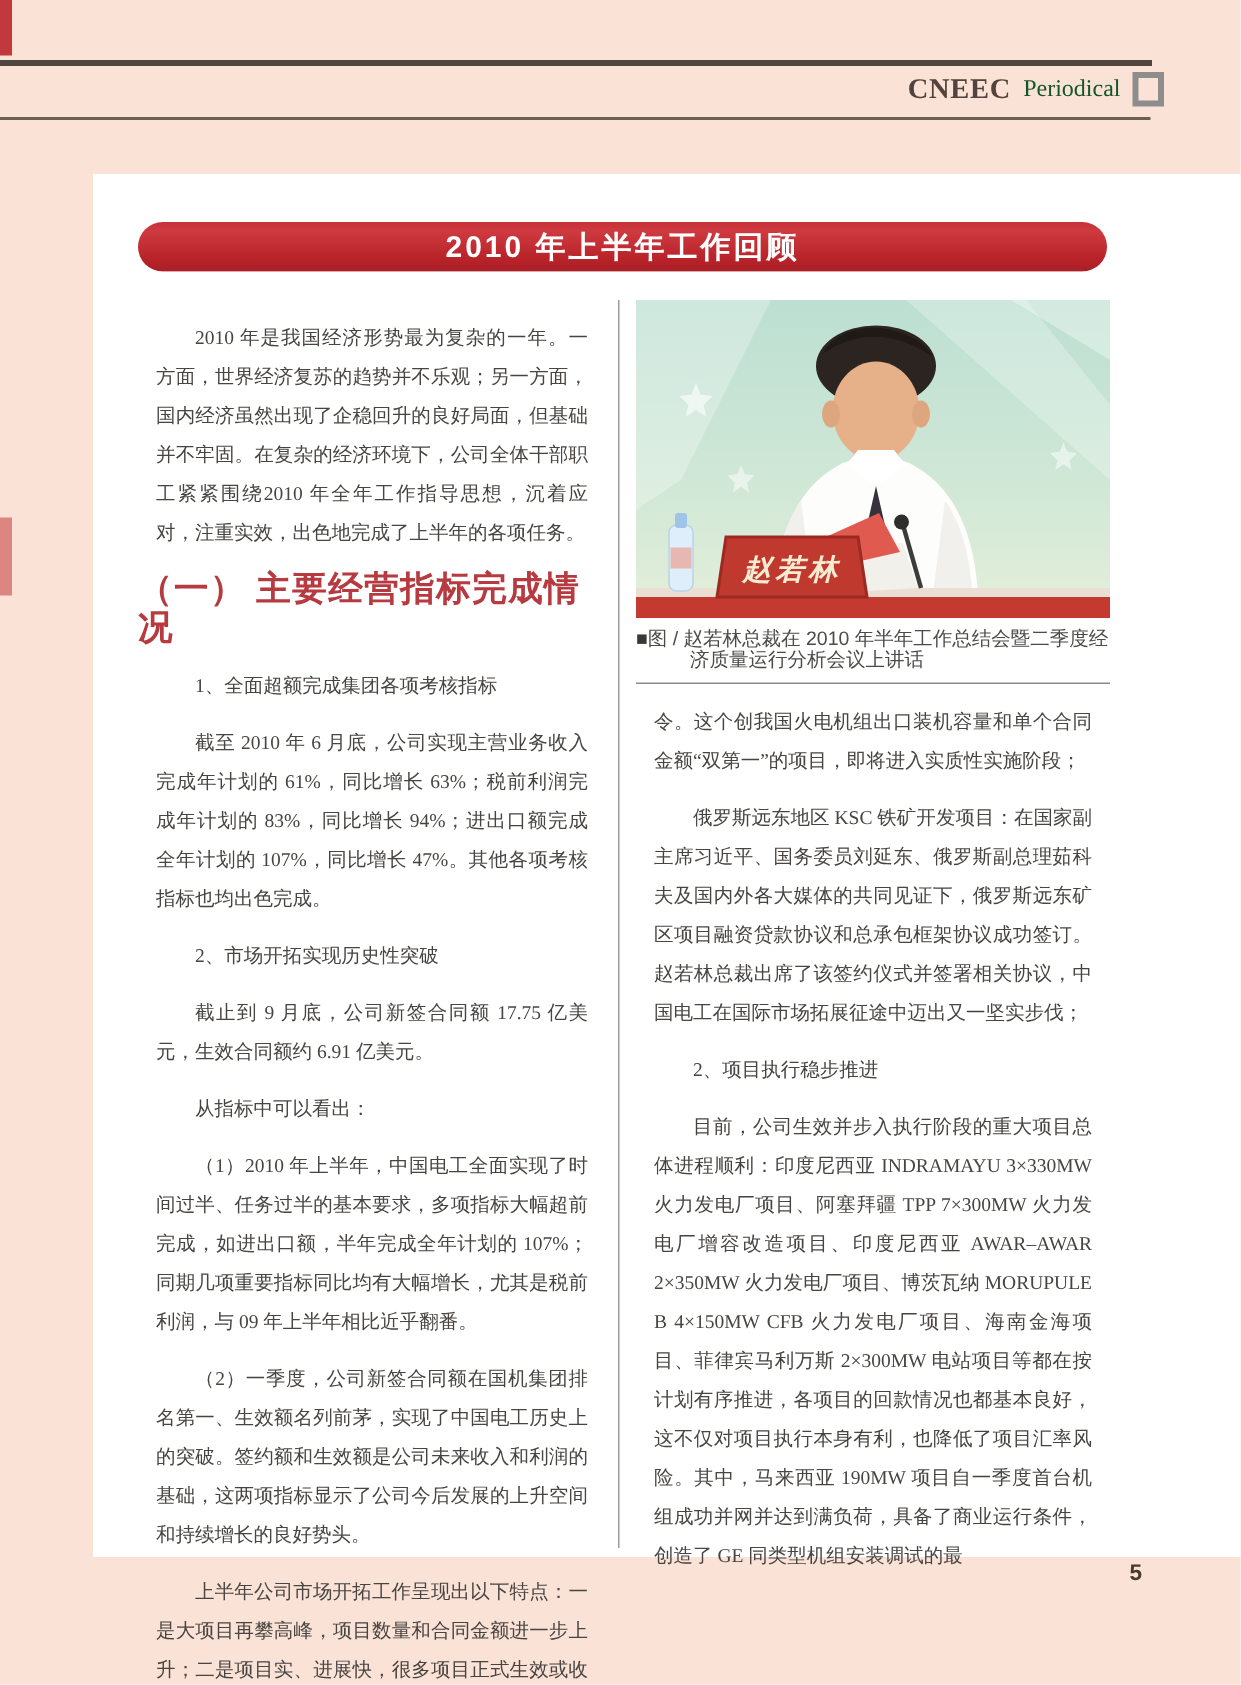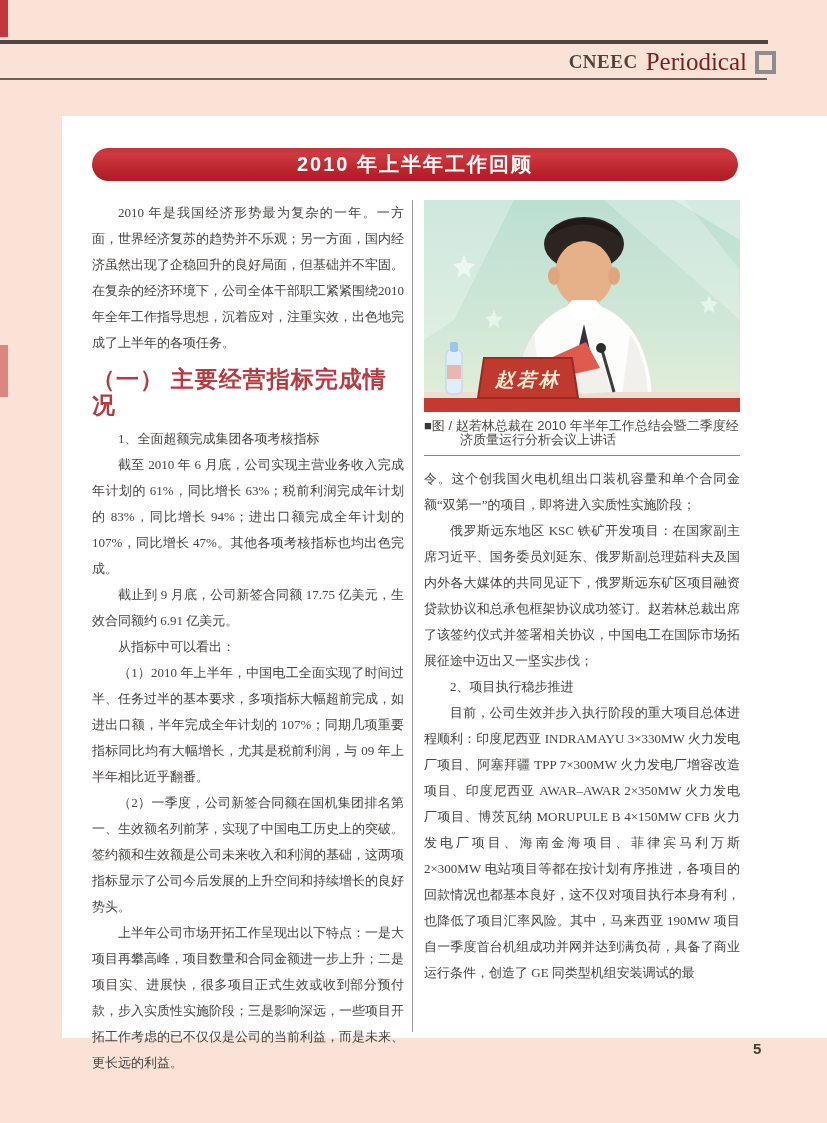--- a/index.html
+++ b/index.html
@@ -10,37 +10,37 @@
     color:#43403e;
   }
   
   .edge-bar{position:absolute;left:0;width:8px;background:#c2383c;}
   .edge-bar.top{top:0;height:37px;}
   .edge-bar.mid{top:345px;height:52px;opacity:.55;}
   .rule-thick{position:absolute;left:0;top:40px;width:768px;height:4px;background:#4f463f;}
   .rule-thin{position:absolute;left:0;top:78px;width:767px;height:2px;background:#6b5f56;}
   .brand{position:absolute;top:48px;left:0;width:748px;display:flex;justify-content:flex-end;align-items:center;gap:8px;margin-left:28px;}
   .brand .b1{font-size:19px;font-weight:bold;color:#53433c;letter-spacing:.5px;}
-  .brand .b2{font-size:25px;color:#7f1d1d;}
+  .brand .b2{font-size:16px;color:#14532d;}
   .brand .sq{width:13px;height:15px;border:4px solid #8d8d8d;display:inline-block;}
   
   .sheet{position:absolute;left:62px;top:116px;width:807px;height:922px;background:#ffffff;}
   .banner{
     position:absolute;left:30px;top:32px;width:646px;height:33px;border-radius:17px;
     background:linear-gradient(180deg,#d2404561 0%,#cf3a40 18%,#b82329 75%,#a81f26 100%);
     background-color:#bf272d;
     display:flex;align-items:center;justify-content:center;
     color:#ffffff;font-weight:bold;font-size:20px;letter-spacing:2px;
     font-family:"Liberation Sans","DejaVu Sans",sans-serif;
   }
   .col{position:absolute;top:84px;font-size:13px;line-height:26px;text-align:justify;color:#474442;}
   .col-left{left:30px;width:312px;}
   .col-right{left:362px;width:316px;}
   .divider{position:absolute;left:350px;top:84px;width:1px;height:832px;background:#9a9a9a;}
-  .col p{margin:0;}
+  .col p{margin:12px;}
   .indent{text-indent:2em;}
   .sec-head{
     color:#b63a3f;font-weight:bold;font-size:23px;letter-spacing:1px;
     margin:11px 0 7px 0 !important;text-indent:0;text-align:left;line-height:26px;
   }
   
   .photo{width:316px;height:212px;display:block;}
   .caption{
     font-size:13px;line-height:14px;color:#4d4a48;margin:7px 0 0 0 !important;
     padding-left:36px;text-indent:-36px;text-align:left;
@@ -70,20 +70,21 @@
 
   <div class="banner">2010 年上半年工作回顾</div>
 
   <div class="divider"></div>
 
   <div class="col col-left">
     <p class="indent">2010 年是我国经济形势最为复杂的一年。一方面，世界经济复苏的趋势并不乐观；另一方面，国内经济虽然出现了企稳回升的良好局面，但基础并不牢固。在复杂的经济环境下，公司全体干部职工紧紧围绕2010 年全年工作指导思想，沉着应对，注重实效，出色地完成了上半年的各项任务。</p>
     <p class="sec-head">（一） 主要经营指标完成情况</p>
     <p class="indent">1、全面超额完成集团各项考核指标</p>
     <p class="indent">截至 2010 年 6 月底，公司实现主营业务收入完成年计划的 61%，同比增长 63%；税前利润完成年计划的 83%，同比增长 94%；进出口额完成全年计划的 107%，同比增长 47%。其他各项考核指标也均出色完成。</p>
+    <p class="indent">2、市场开拓实现历史性突破</p>
     <p class="indent">截止到 9 月底，公司新签合同额 17.75 亿美元，生效合同额约 6.91 亿美元。</p>
     <p class="indent">从指标中可以看出：</p>
     <p class="indent">（1）2010 年上半年，中国电工全面实现了时间过半、任务过半的基本要求，多项指标大幅超前完成，如进出口额，半年完成全年计划的 107%；同期几项重要指标同比均有大幅增长，尤其是税前利润，与 09 年上半年相比近乎翻番。</p>
     <p class="indent">（2）一季度，公司新签合同额在国机集团排名第一、生效额名列前茅，实现了中国电工历史上的突破。签约额和生效额是公司未来收入和利润的基础，这两项指标显示了公司今后发展的上升空间和持续增长的良好势头。</p>
     <p class="indent">上半年公司市场开拓工作呈现出以下特点：一是大项目再攀高峰，项目数量和合同金额进一步上升；二是项目实、进展快，很多项目正式生效或收到部分预付款，步入实质性实施阶段；三是影响深远，一些项目开拓工作考虑的已不仅仅是公司的当前利益，而是未来、更长远的利益。</p>
 
   </div>
 
   <div class="col col-right">
 

